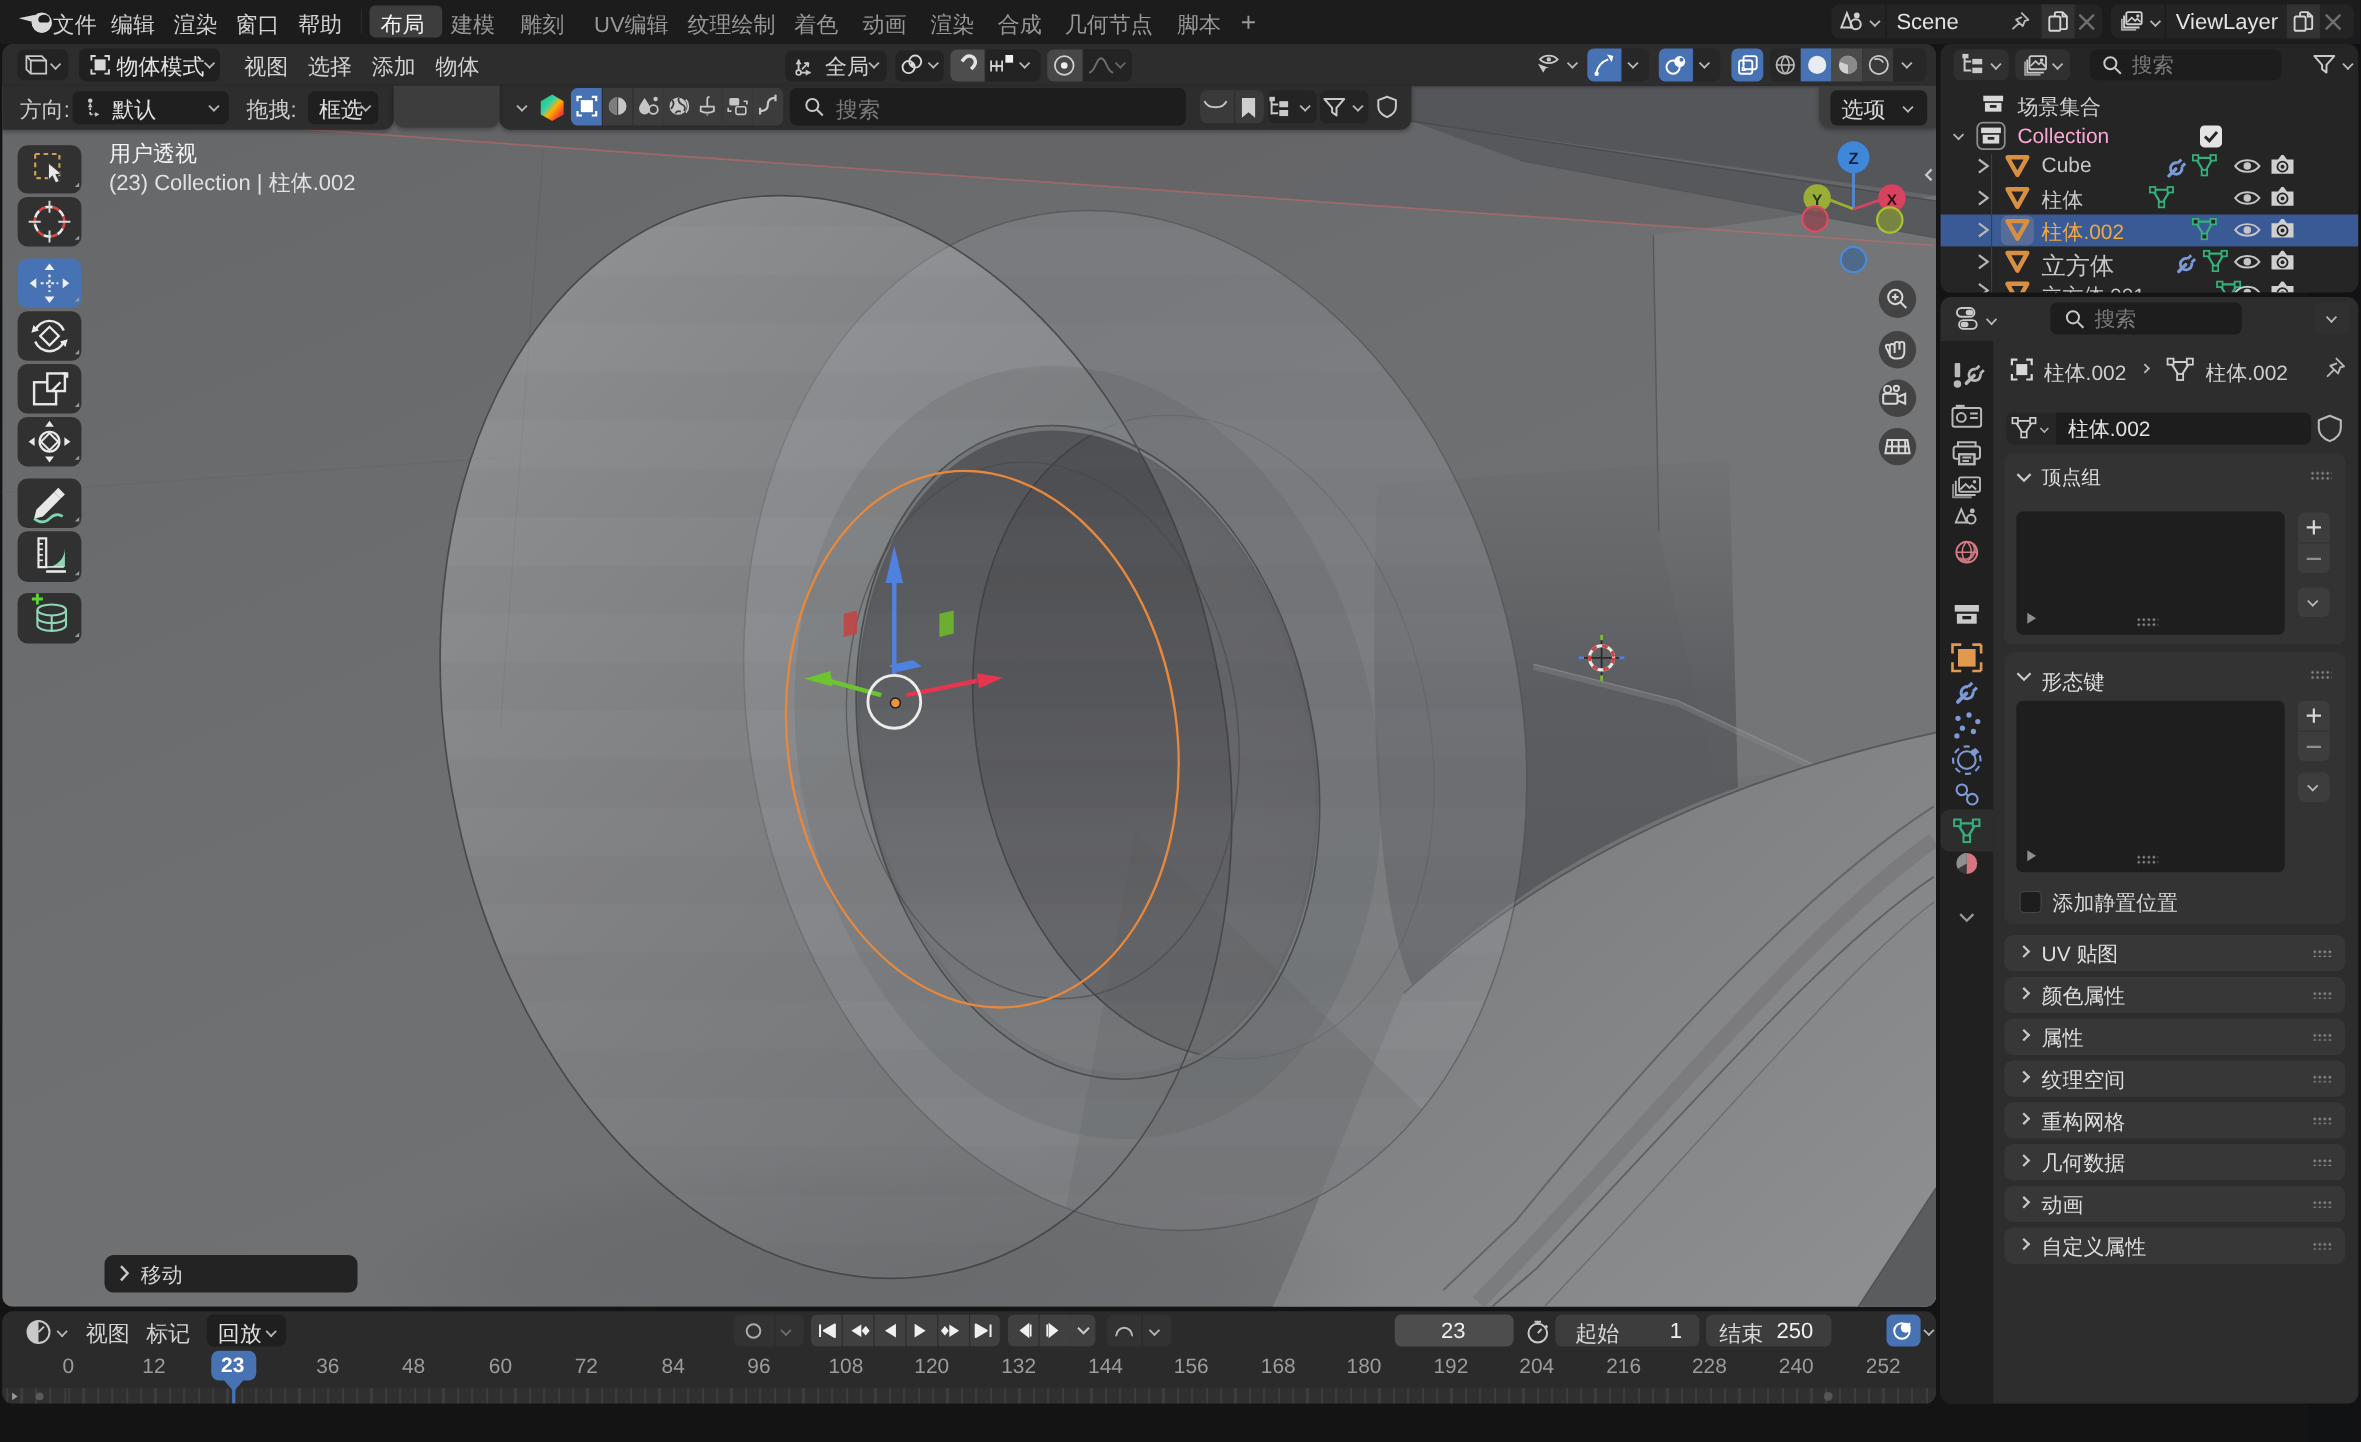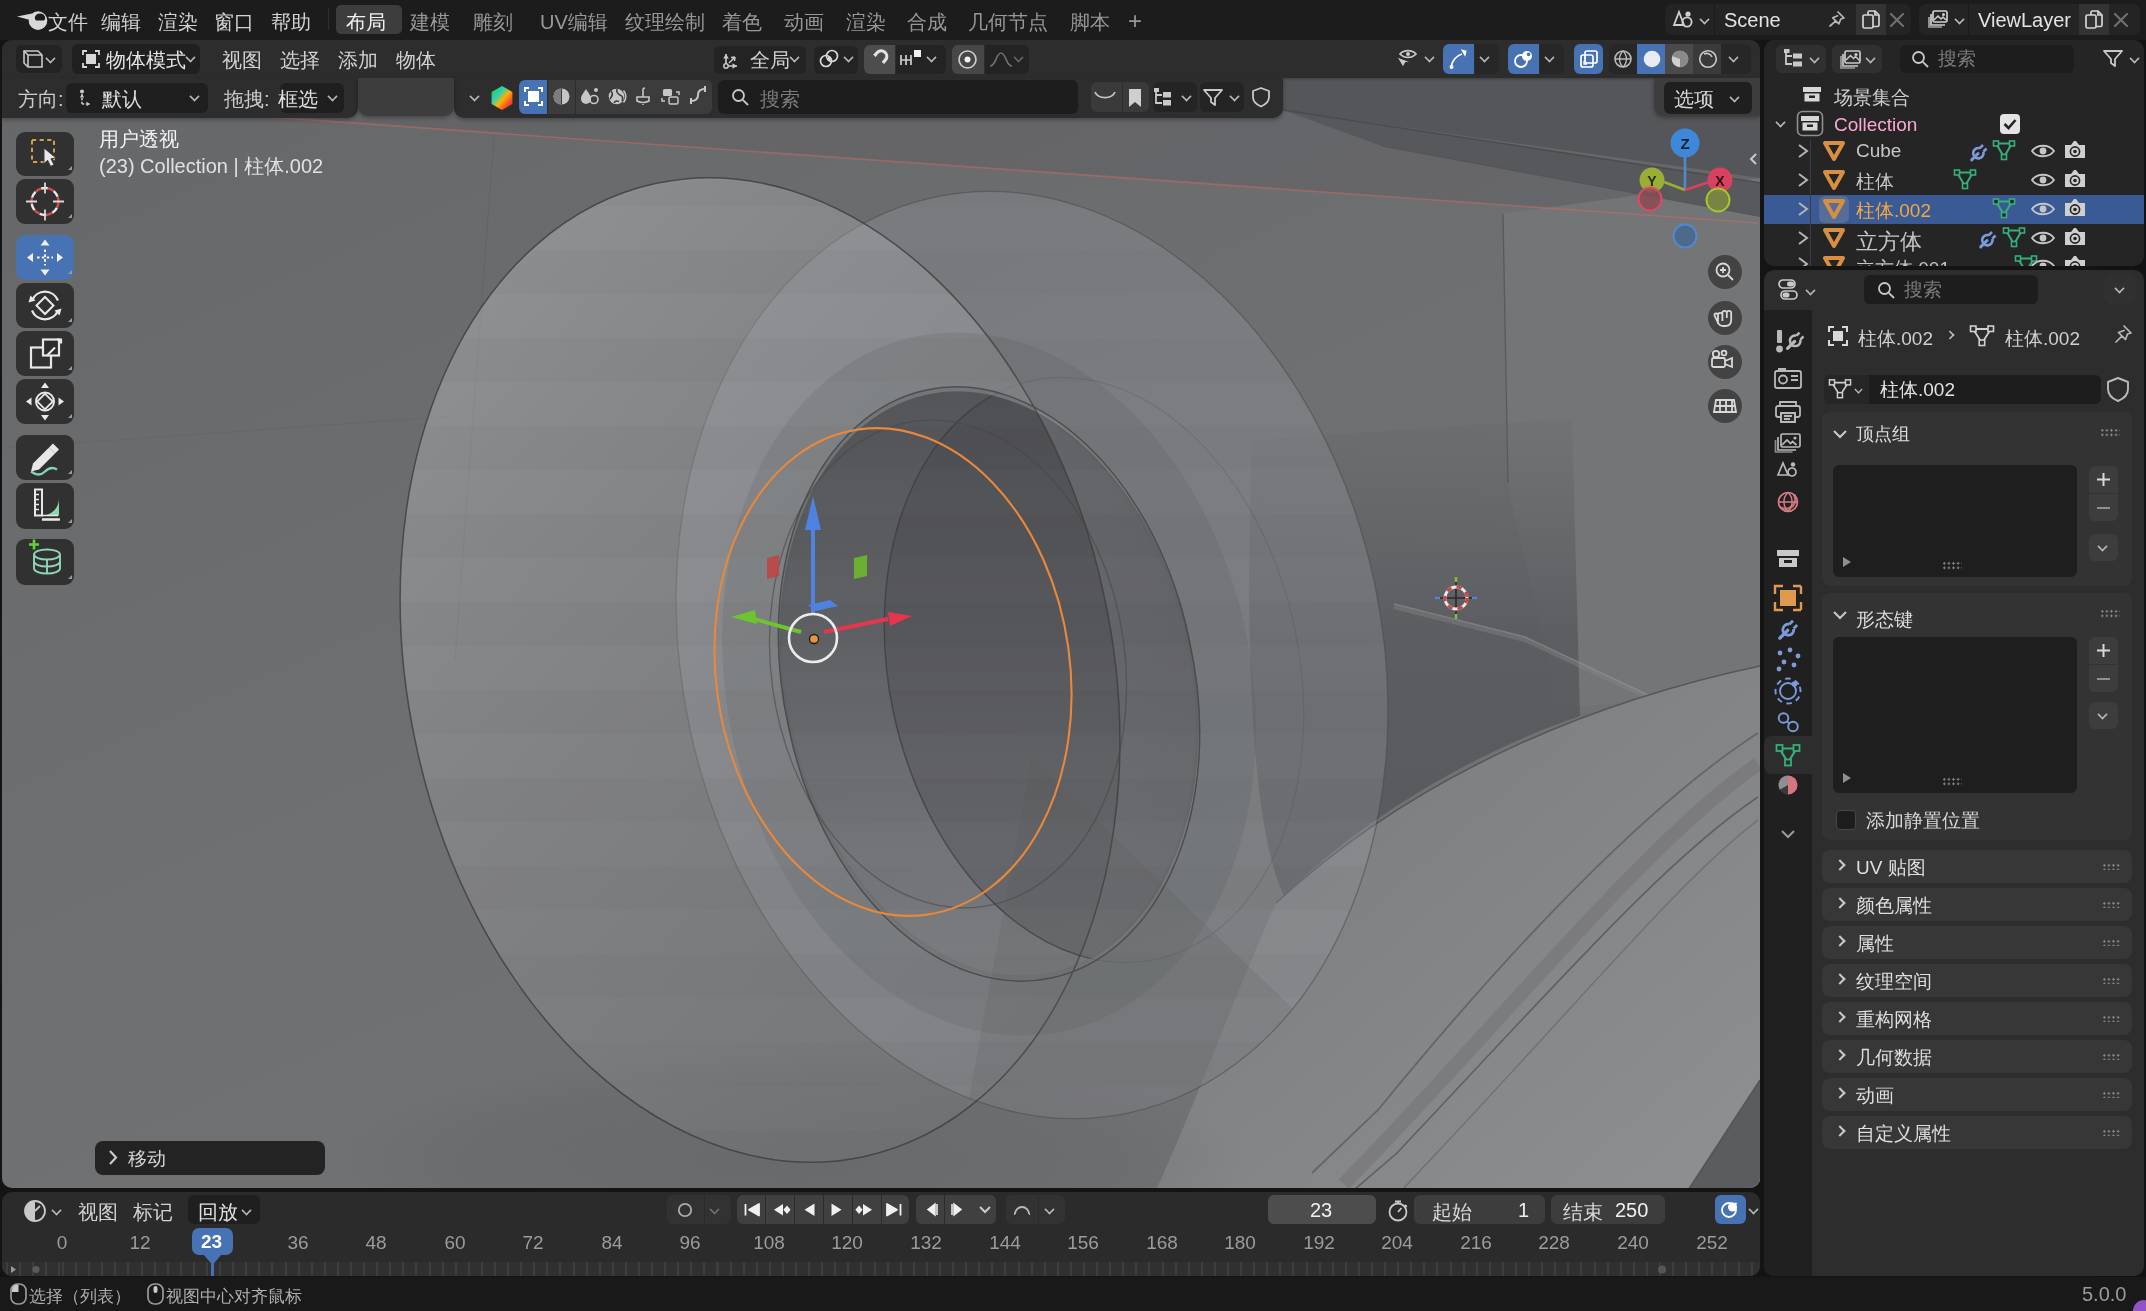--- a/index.html
+++ b/index.html
@@ -223,21 +223,21 @@
     <div class="abs btnD" style="left:64px;top:5px;width:142px;height:30px"></div>
     <svg class="abs" style="left:72px;top:10px" width="22" height="20" viewBox="0 0 22 20">
       <path d="M8 16 V6 M8 16 h8" stroke="#c9c9c9" stroke-width="1.6" fill="none" stroke-dasharray="2.2 1.6"></path>
       <path d="M8 6 l-2.2 3.4 h4.4 Z M16 16 l-3.4 -2.2 v4.4 Z" fill="#c9c9c9"></path>
       <circle cx="8" cy="3.5" r="2" fill="#c9c9c9"></circle>
     </svg>
     <div class="abs t" style="left:100px;top:8px;color:#e0e0e0">默认</div>
     <div class="abs chev" style="left:188px;top:14px"></div>
     <div class="abs t" style="left:222px;top:8px;color:#cbcbcb">拖拽:</div>
     <div class="abs btnD" style="left:278px;top:5px;width:64px;height:30px"></div>
-    <div class="abs t" style="left:276px;top:8px;color:#e0e0e0">框选</div>
+    <div class="abs t" style="left:288px;top:8px;color:#e0e0e0">框选</div>
     <div class="abs chev" style="left:326px;top:14px"></div>
 
     <div class="abs" style="left:356px;top:0px;width:96px;height:38px;background:#3d3d3d;border-radius:0 0 10px 10px;box-shadow:0 2px 4px rgba(0,0,0,.3)"></div>
     <div class="abs chev" style="left:468px;top:14px"></div>
 
     <svg class="abs" style="left:487px;top:7px" width="26" height="26" viewBox="0 0 26 26">
       <defs>
             <linearGradient id="hexg" x1="0" y1="0" x2="1" y2="1">
         <stop offset="0" stop-color="#27c24c"></stop>
               <stop offset=".35" stop-color="#2fd3b0"></stop>
@@ -1055,31 +1055,14 @@
   <div class="abs cpanel" style="top:808px">
         <span class="cchev"></span>
         <span class="ct">动画</span>
       </div>
   <div class="abs cpanel" style="top:846px">
         <span class="cchev"></span>
         <span class="ct">自定义属性</span>
       </div>
 </div>
 
-<div class="abs" id="status" style="left:0;top:1277px;width:2146px;height:34px;background:#191919">
-  <svg class="abs" style="left:10px;top:6px" width="17" height="22" viewBox="0 0 17 22">
-    <rect x="1" y="1" width="15" height="20" rx="6.5" fill="none" stroke="#9a9a9a" stroke-width="1.7"></rect>
-    <path d="M8.5 1.5 V9 H2 V7 Q2 1.5 8 1.5 Z" fill="#c9c9c9"></path>
-  </svg>
-  <div class="abs t" style="left:29px;top:8px;color:#aeaeae;font-size:17px">选择（列表）</div>
-  <svg class="abs" style="left:147px;top:6px" width="17" height="22" viewBox="0 0 17 22">
-    <rect x="1" y="1" width="15" height="20" rx="6.5" fill="none" stroke="#9a9a9a" stroke-width="1.7"></rect>
-    <rect x="6.5" y="3" width="4" height="7" rx="2" fill="#c9c9c9"></rect>
-  </svg>
-  <div class="abs t" style="left:166px;top:8px;color:#aeaeae;font-size:17px">视图中心对齐鼠标</div>
-  <div class="abs t" style="left:2082px;top:6px;color:#9a9a9a">5.0.0</div>
-  <div class="abs" style="left:2132px;top:1297px;"></div>
-  <svg class="abs" style="left:2130px;top:20px" width="16" height="14" viewBox="0 0 16 14">
-        <circle cx="14" cy="14" r="11" fill="#9354c7"></circle>
-      </svg>
+
 </div>
 
-</div>
-
 </body></html>

